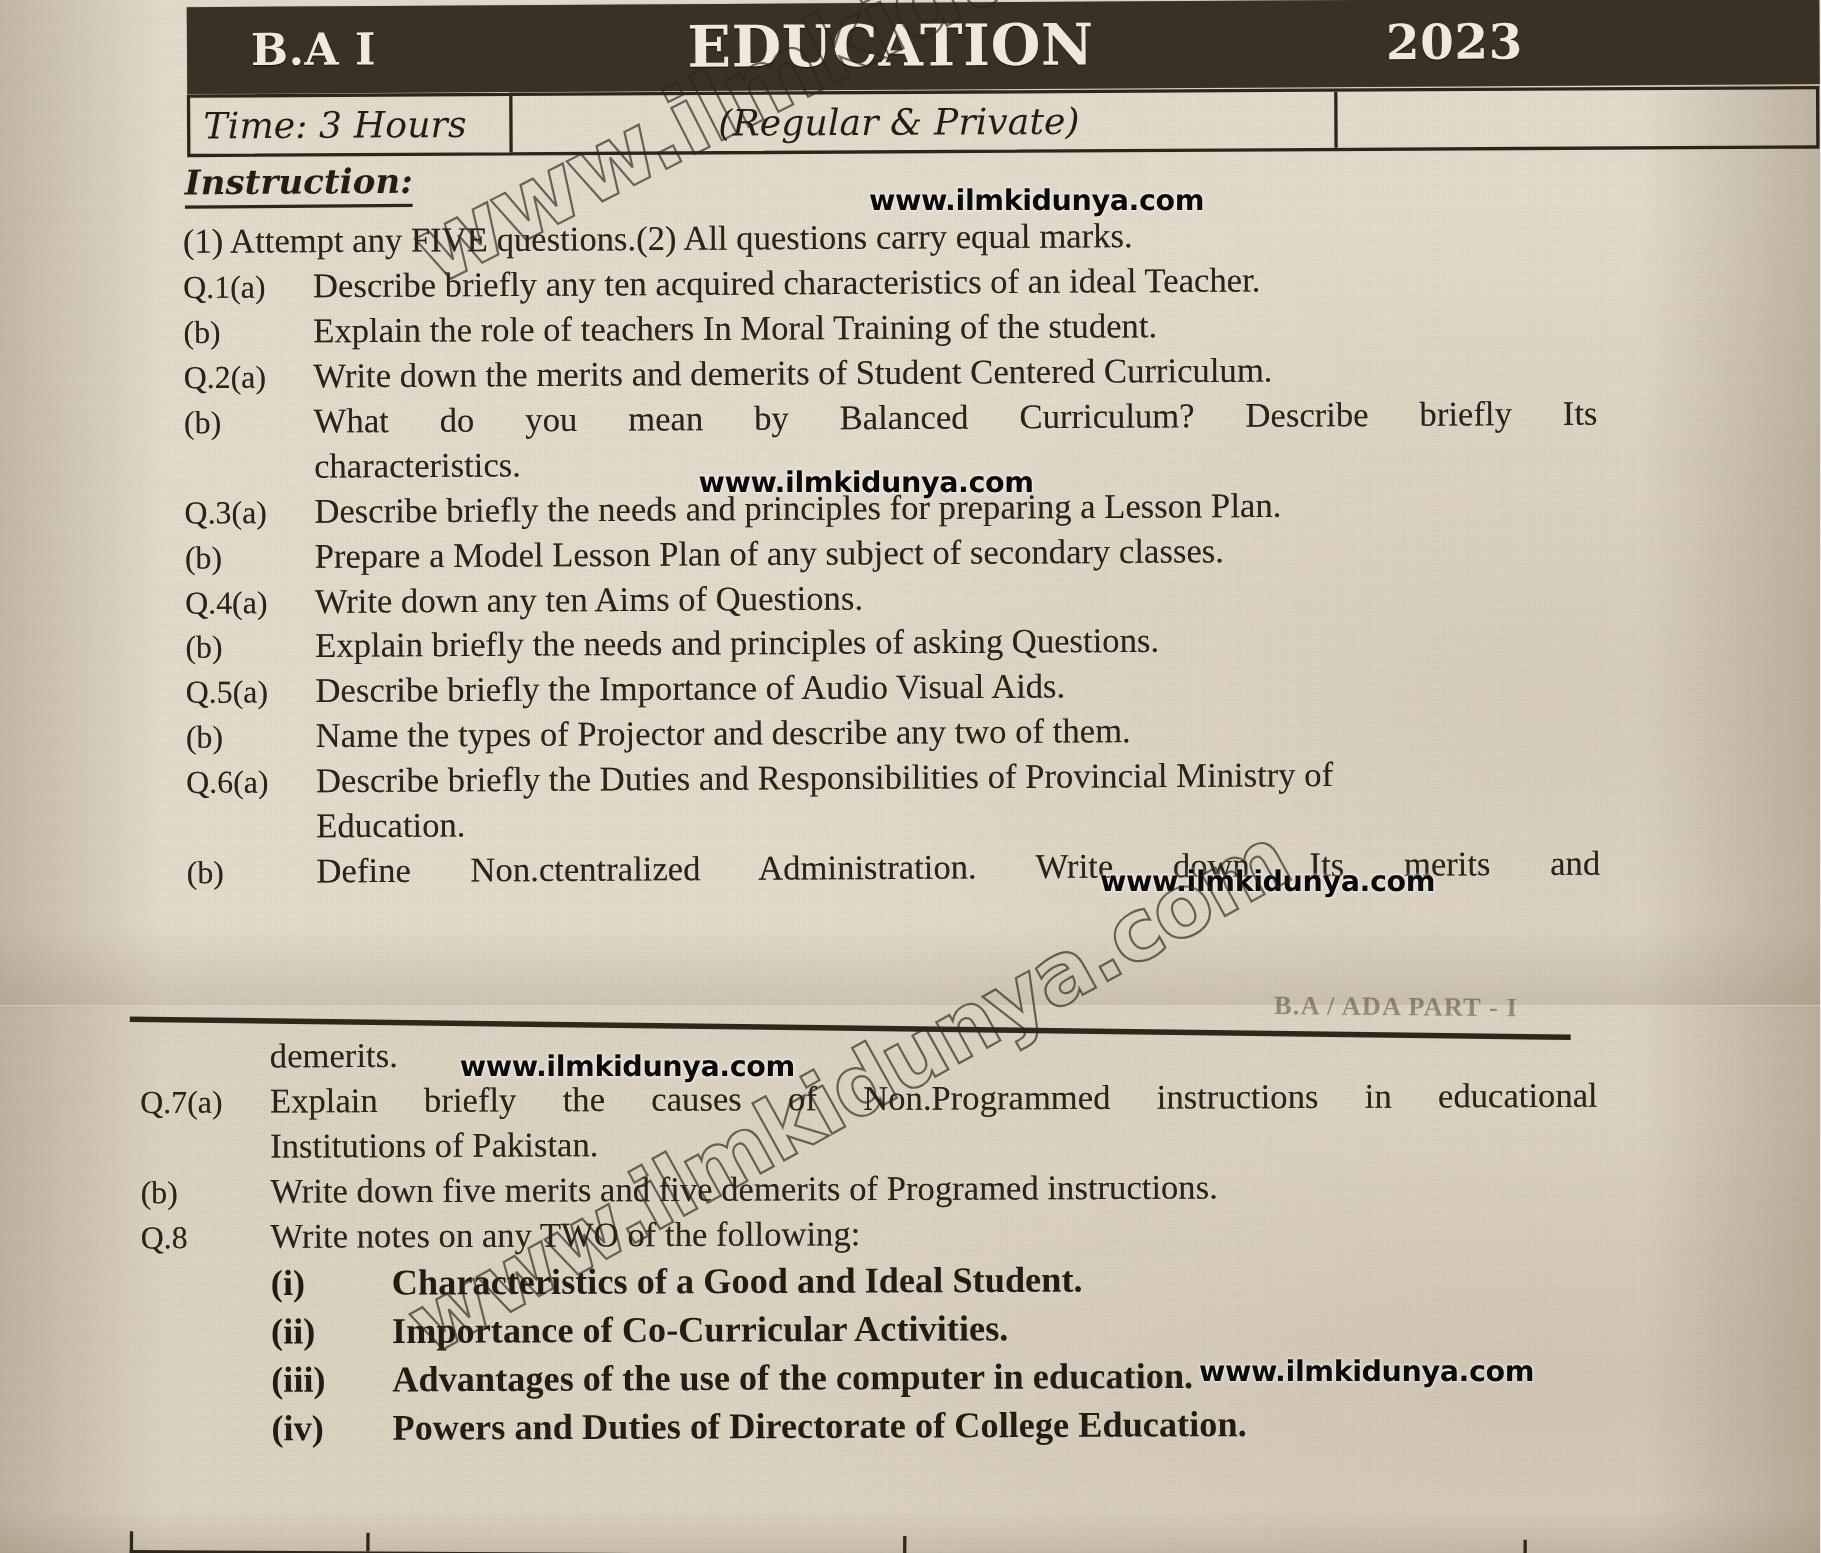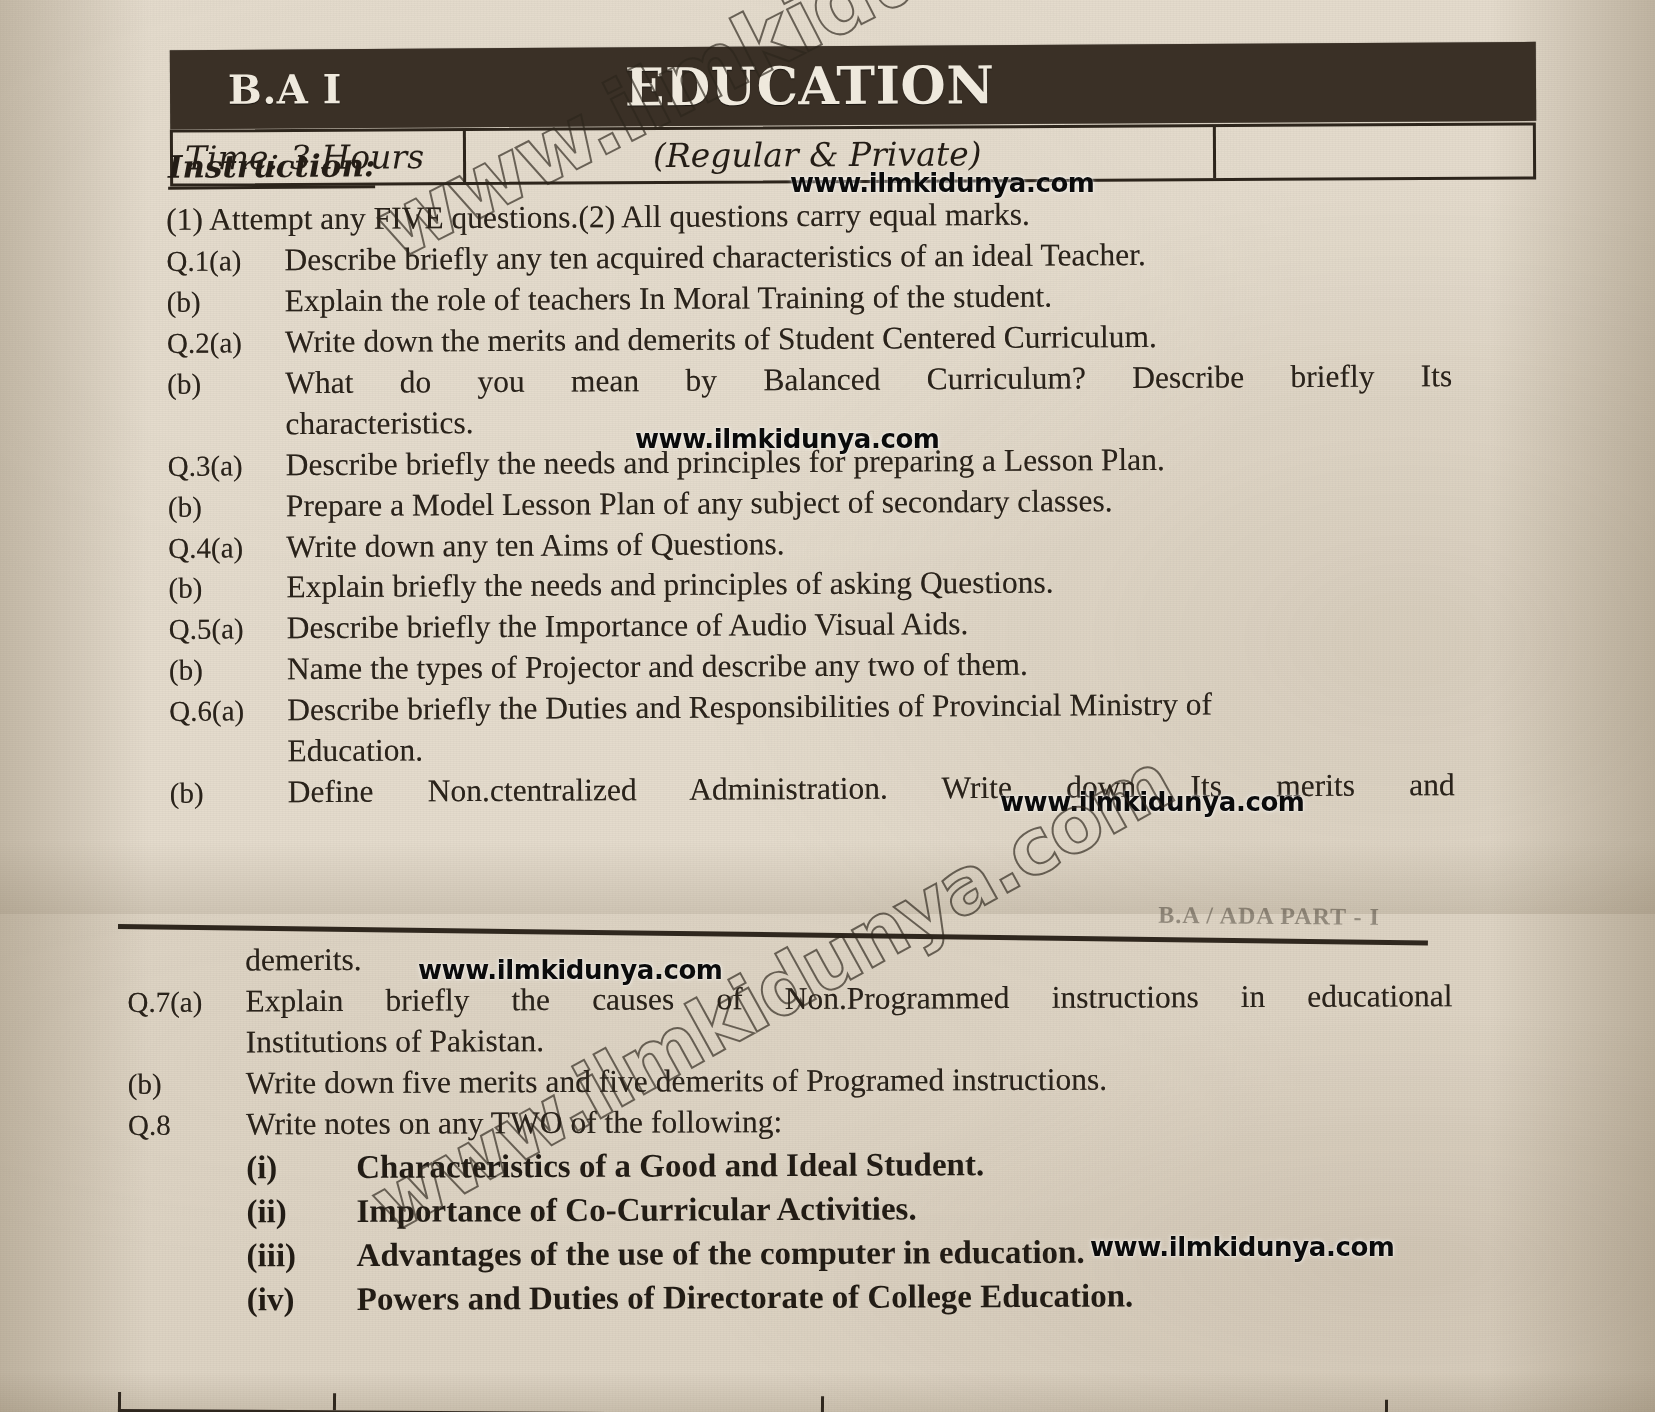--- a/index.html
+++ b/index.html
@@ -49,22 +49,21 @@
       linear-gradient(90deg, rgba(120,104,78,.30) 0, rgba(0,0,0,0) 9%),
       linear-gradient(270deg, rgba(120,104,78,.34) 0, rgba(0,0,0,0) 10%),
       linear-gradient(0deg, rgba(110,95,70,.18) 0, rgba(0,0,0,0) 8%);
   }
 
   
   .header {
     position: absolute;
     left: 170px;
     top: 2px;
-    width: 1366px;
-    margin-top: 44px;
+    width: 1484px;
   }
   .hdr-top {
     position: relative;
     height: 79px;
     background: #3a3026;
     transform: rotate(-0.35deg);
     box-shadow: 0 0 1px rgba(0,0,0,.4);
   }
   .hdr-top .cell {
     position: absolute;
@@ -263,20 +262,21 @@
 
   <div class="scan-a">
     <div class="grain"></div>
     <div class="vignette"></div>
   </div>
 
   <div class="header">
     <div class="hdr-top">
       <div class="cell hdr-class">B.A I</div>
       <div class="cell hdr-title">EDUCATION</div>
+      <div class="cell hdr-year">2023</div>
     </div>
     <div class="hdr-bot">
       <span class="vrule vrule-1"></span>
       <span class="vrule vrule-2"></span>
       <div class="cell hdr-time">Time: 3 Hours</div>
       <div class="cell hdr-mode">(Regular &amp; Private)</div>
     </div>
   </div>
 
   <div class="instruction">Instruction:</div>

